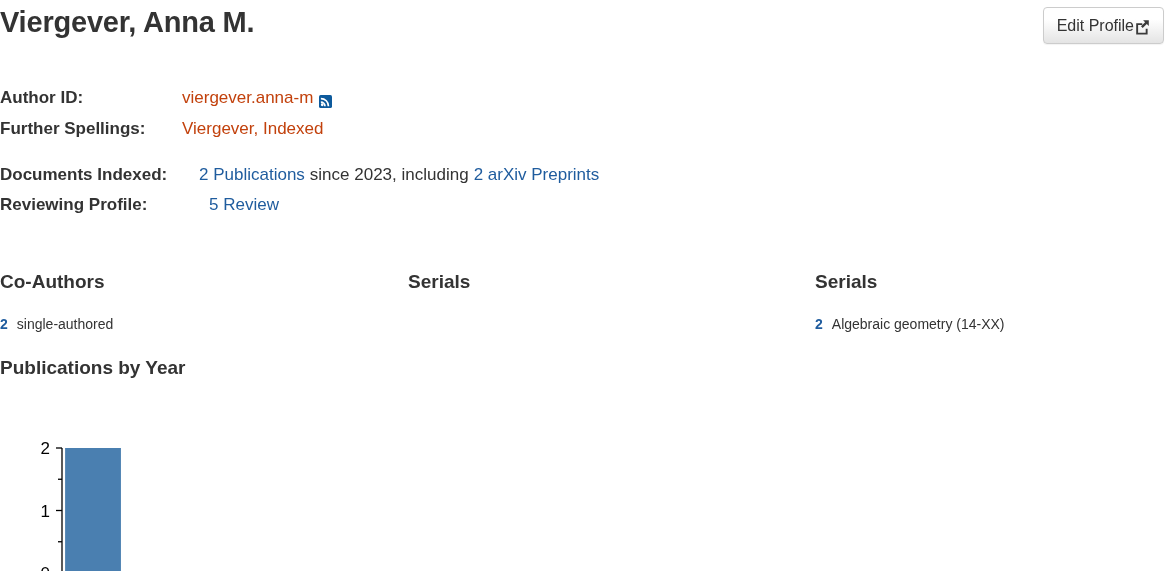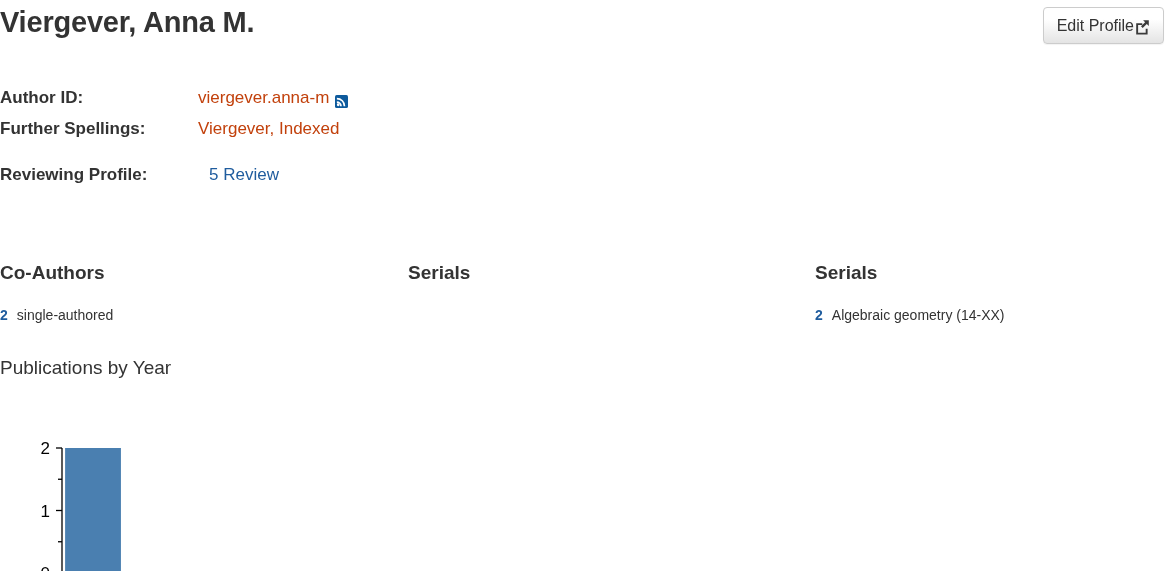--- a/index.html
+++ b/index.html
@@ -64,21 +64,20 @@
   #meta-block {
     position: absolute;
     left: 0;
     top: 88px;
     width: 100%;
   }
   .meta-row {
     display: flex;
     align-items: baseline;
     height: 31px;
-    gap: 16px;
   }
   .meta-label {
     font-weight: bold;
     font-size: 17px;
     color: #333333;
     width: 182px;
     flex: 0 0 182px;
     white-space: nowrap;
   }
   .meta-value {
@@ -140,21 +139,21 @@
     position: absolute;
     top: 0;
   }
   .col-coauthors { left: 0; width: 400px; }
   .col-serials   { left: 408px; width: 400px; }
   .col-fields    { left: 815px; width: 350px; }
   .column-heading {
     font-size: 19px;
     font-weight: bold;
     color: #333333;
-    margin: 7px 0 20px 0;
+    margin: 16px 0 20px 0;
     white-space: nowrap;
   }
   .column-item {
     font-size: 14px;
     color: #333333;
     white-space: nowrap;
     line-height: 22px;
   }
   .item-count {
     color: #1f5c9e;
@@ -164,21 +163,21 @@
 
   
   #chart-block {
     position: absolute;
     left: 0;
     top: 357px;
     width: 1166px;
   }
   #chart-title {
     font-size: 19px;
-    font-weight: normal;
+    font-weight: bold;
     color: #333333;
     margin: 0;
     white-space: nowrap;
   }
   #chart-svg-wrap {
     position: absolute;
     left: 0;
     top: 30px;
     width: 1166px;
     height: 184px;
@@ -227,20 +226,26 @@
 
   <div class="meta-row">
     <div class="meta-label">Further Spellings:</div>
     <div class="meta-value">Viergever, Indexed</div>
   </div>
 
 </div>
 
 <div id="documents-block">
 
+  <div class="docs-row">
+    <div class="docs-label">Documents Indexed:</div>
+    <div class="docs-value">
+      <a class="link" href="#">2 Publications</a><span style="margin:0 5px;">since 2023, including</span><a class="link" href="#">2 arXiv Preprints</a>
+    </div>
+  </div>
 
   <div class="docs-row">
     <div class="docs-label review-label">Reviewing Profile:</div>
     <div class="docs-value">
       <a class="link" href="#">5 Review</a>
     </div>
   </div>
 
 </div>
 

